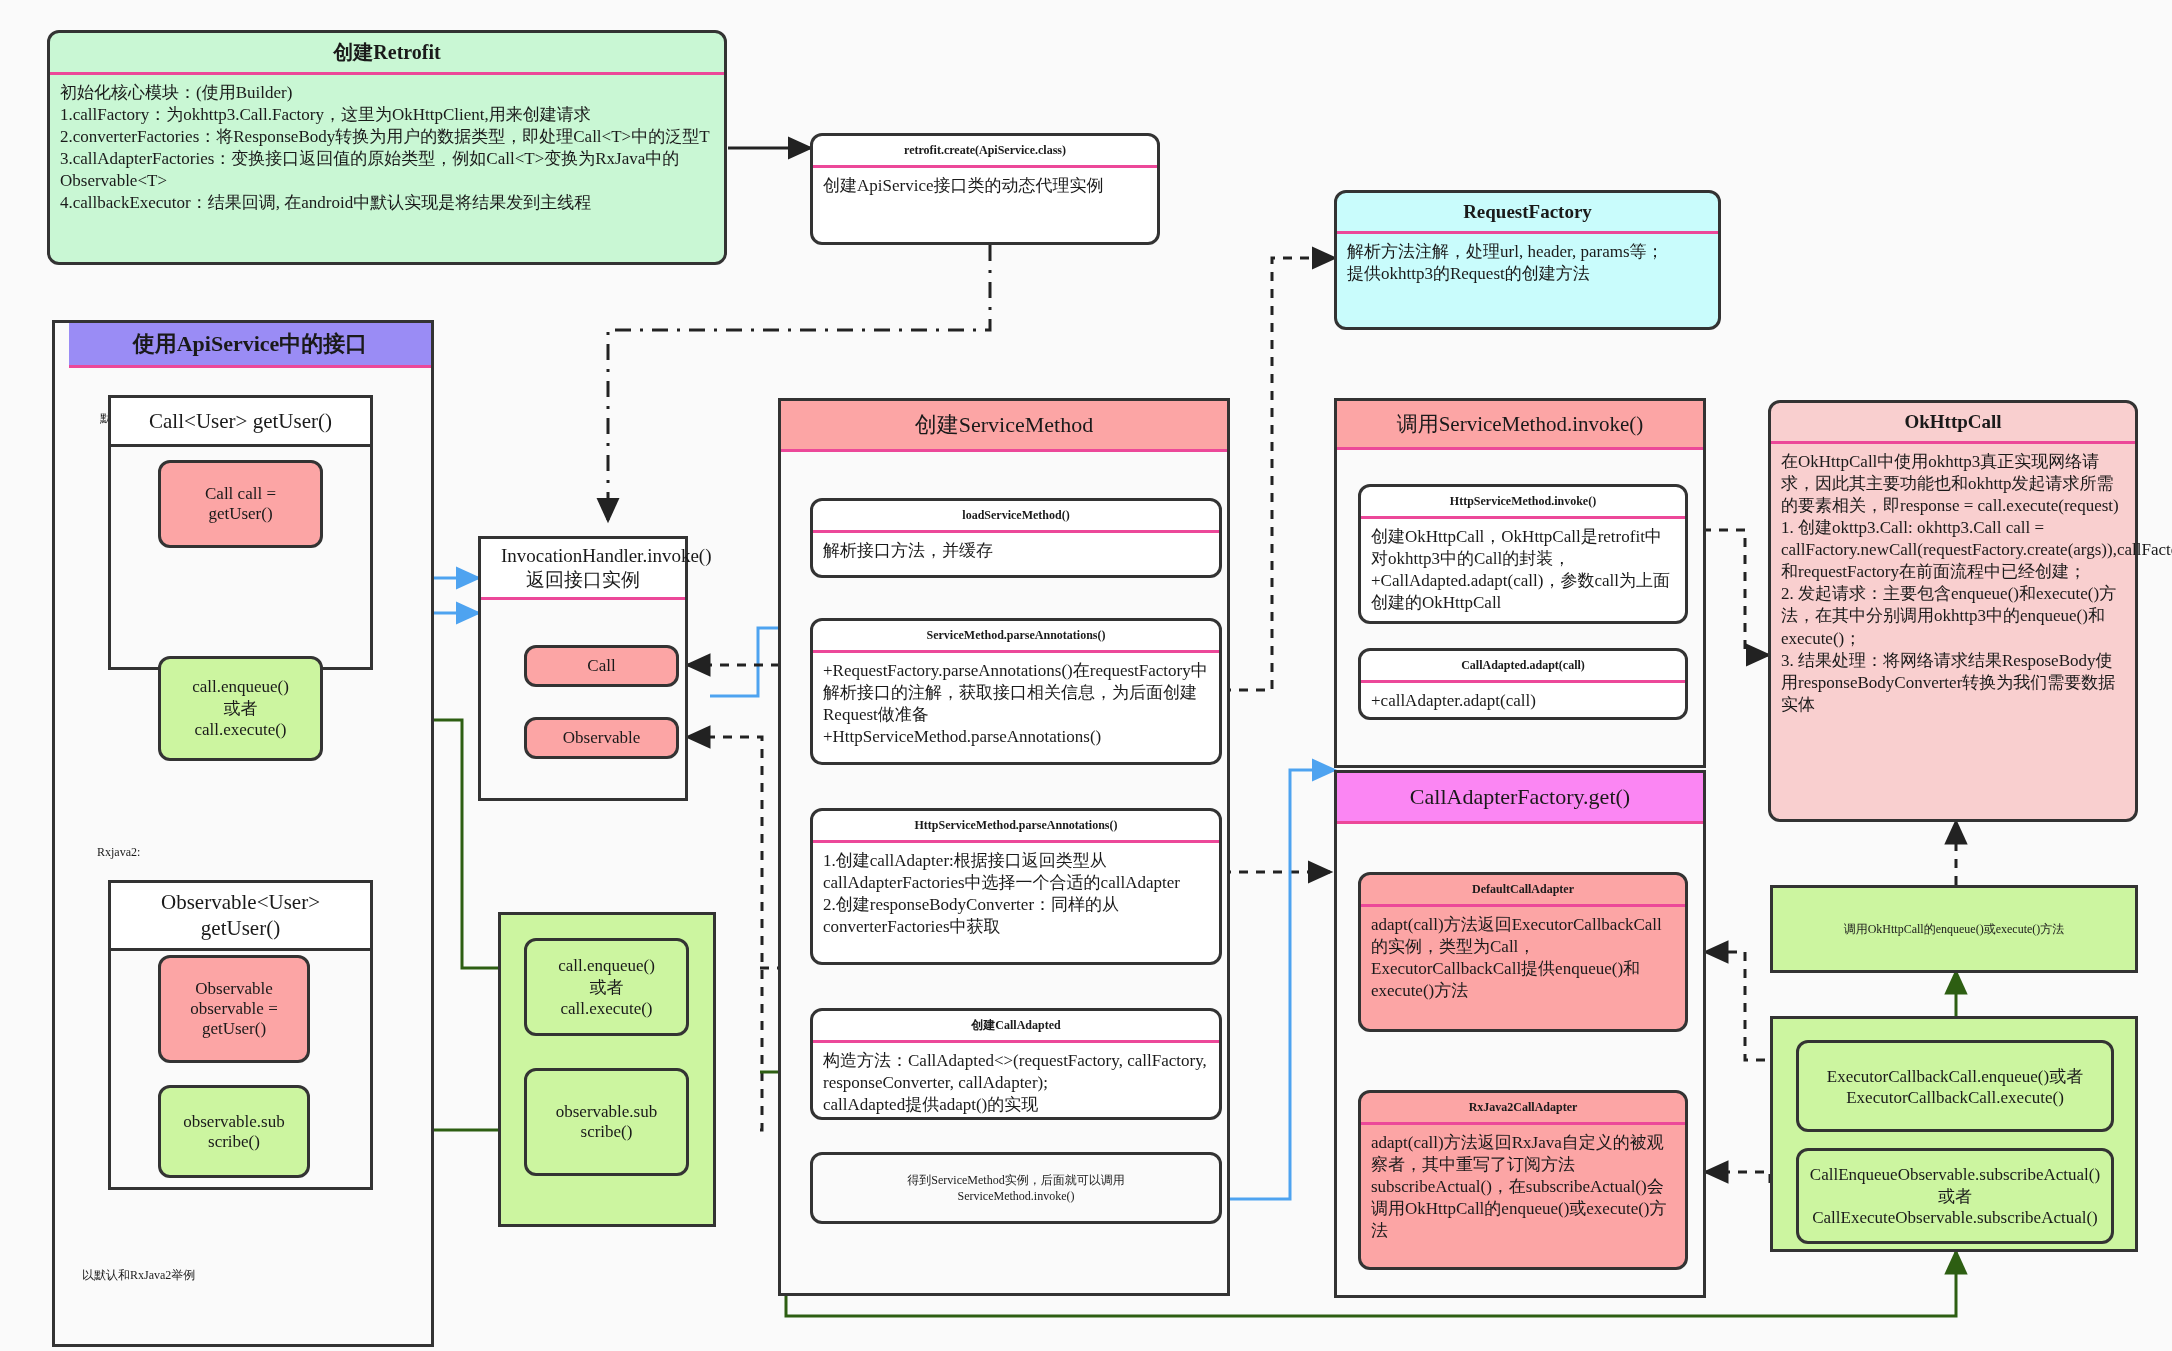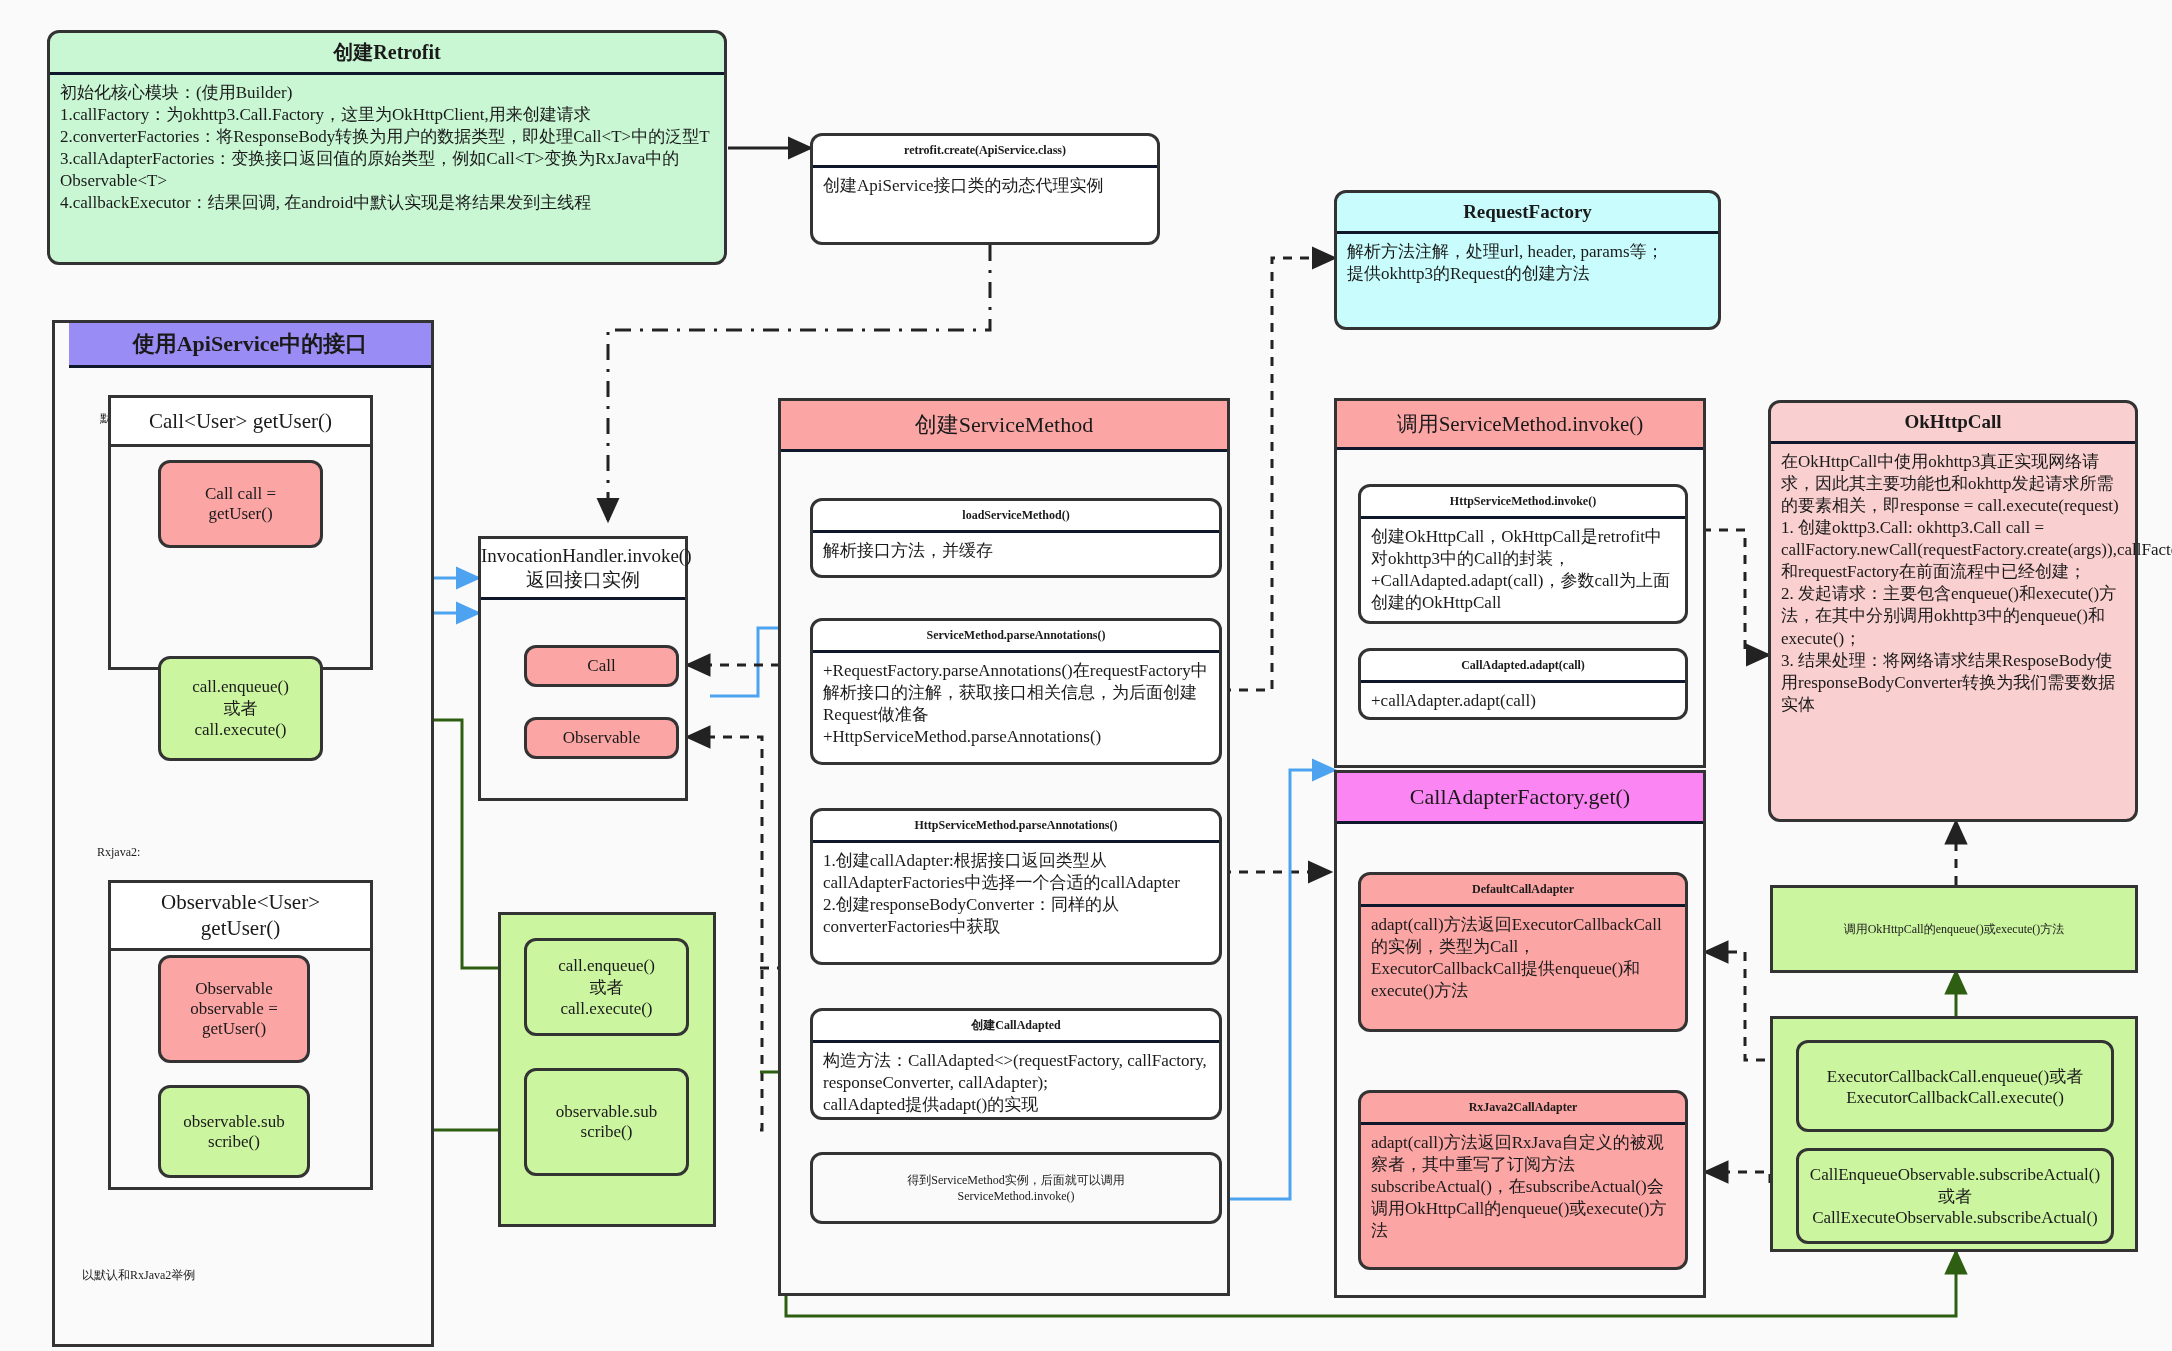--- a/index.html
+++ b/index.html
@@ -22,21 +22,21 @@
   .box{
     position:absolute;
     box-sizing:border-box;
     border:3px solid #333;
     background:#fafafa;
     z-index:2;
   }
   .rb{border-radius:12px;}
   .hdr{
     box-sizing:border-box;
-    border-bottom:3px solid #0f172a;
+    border-bottom:3px solid #ec4899;
     text-align:center;
     font-weight:bold;
     padding:7px 6px;
     line-height:1.25;
   }
   .bdy{
     box-sizing:border-box;
     padding:7px 10px;
     line-height:1.3;
     white-space:pre-line;
@@ -176,21 +176,21 @@
 getUser()</div>
   </div>
   <div class="box rb greenlt center" style="left:158px;top:1085px;width:152px;height:93px;display:flex;align-items:center;justify-content:center;">
     <div class="f17" style="white-space:pre-line;">observable.sub
 scribe()</div>
   </div>
 
   <div class="lbl f18" style="left:82px;top:1268px;">以默认和RxJava2举例</div>
 
   <div class="box plain" style="left:478px;top:536px;width:210px;height:265px;">
-    <div class="hdr f19 white" style="font-weight:normal;padding:5px 0;">InvocationHandler.invoke()返回接口实例</div>
+    <div class="hdr f19 white" style="font-weight:normal;padding:5px 20px;">InvocationHandler.invoke()返回接口实例</div>
   </div>
   <div class="box rb blue center" style="left:524px;top:645px;width:155px;height:42px;display:flex;align-items:center;justify-content:center;">
     <div class="f17">Call</div>
   </div>
   <div class="box rb blue center" style="left:524px;top:717px;width:155px;height:42px;display:flex;align-items:center;justify-content:center;">
     <div class="f17">Observable</div>
   </div>
 
   <div class="box greenlt" style="left:498px;top:912px;width:218px;height:315px;"></div>
   <div class="box rb greenlt center" style="left:524px;top:938px;width:165px;height:98px;display:flex;align-items:center;justify-content:center;">

